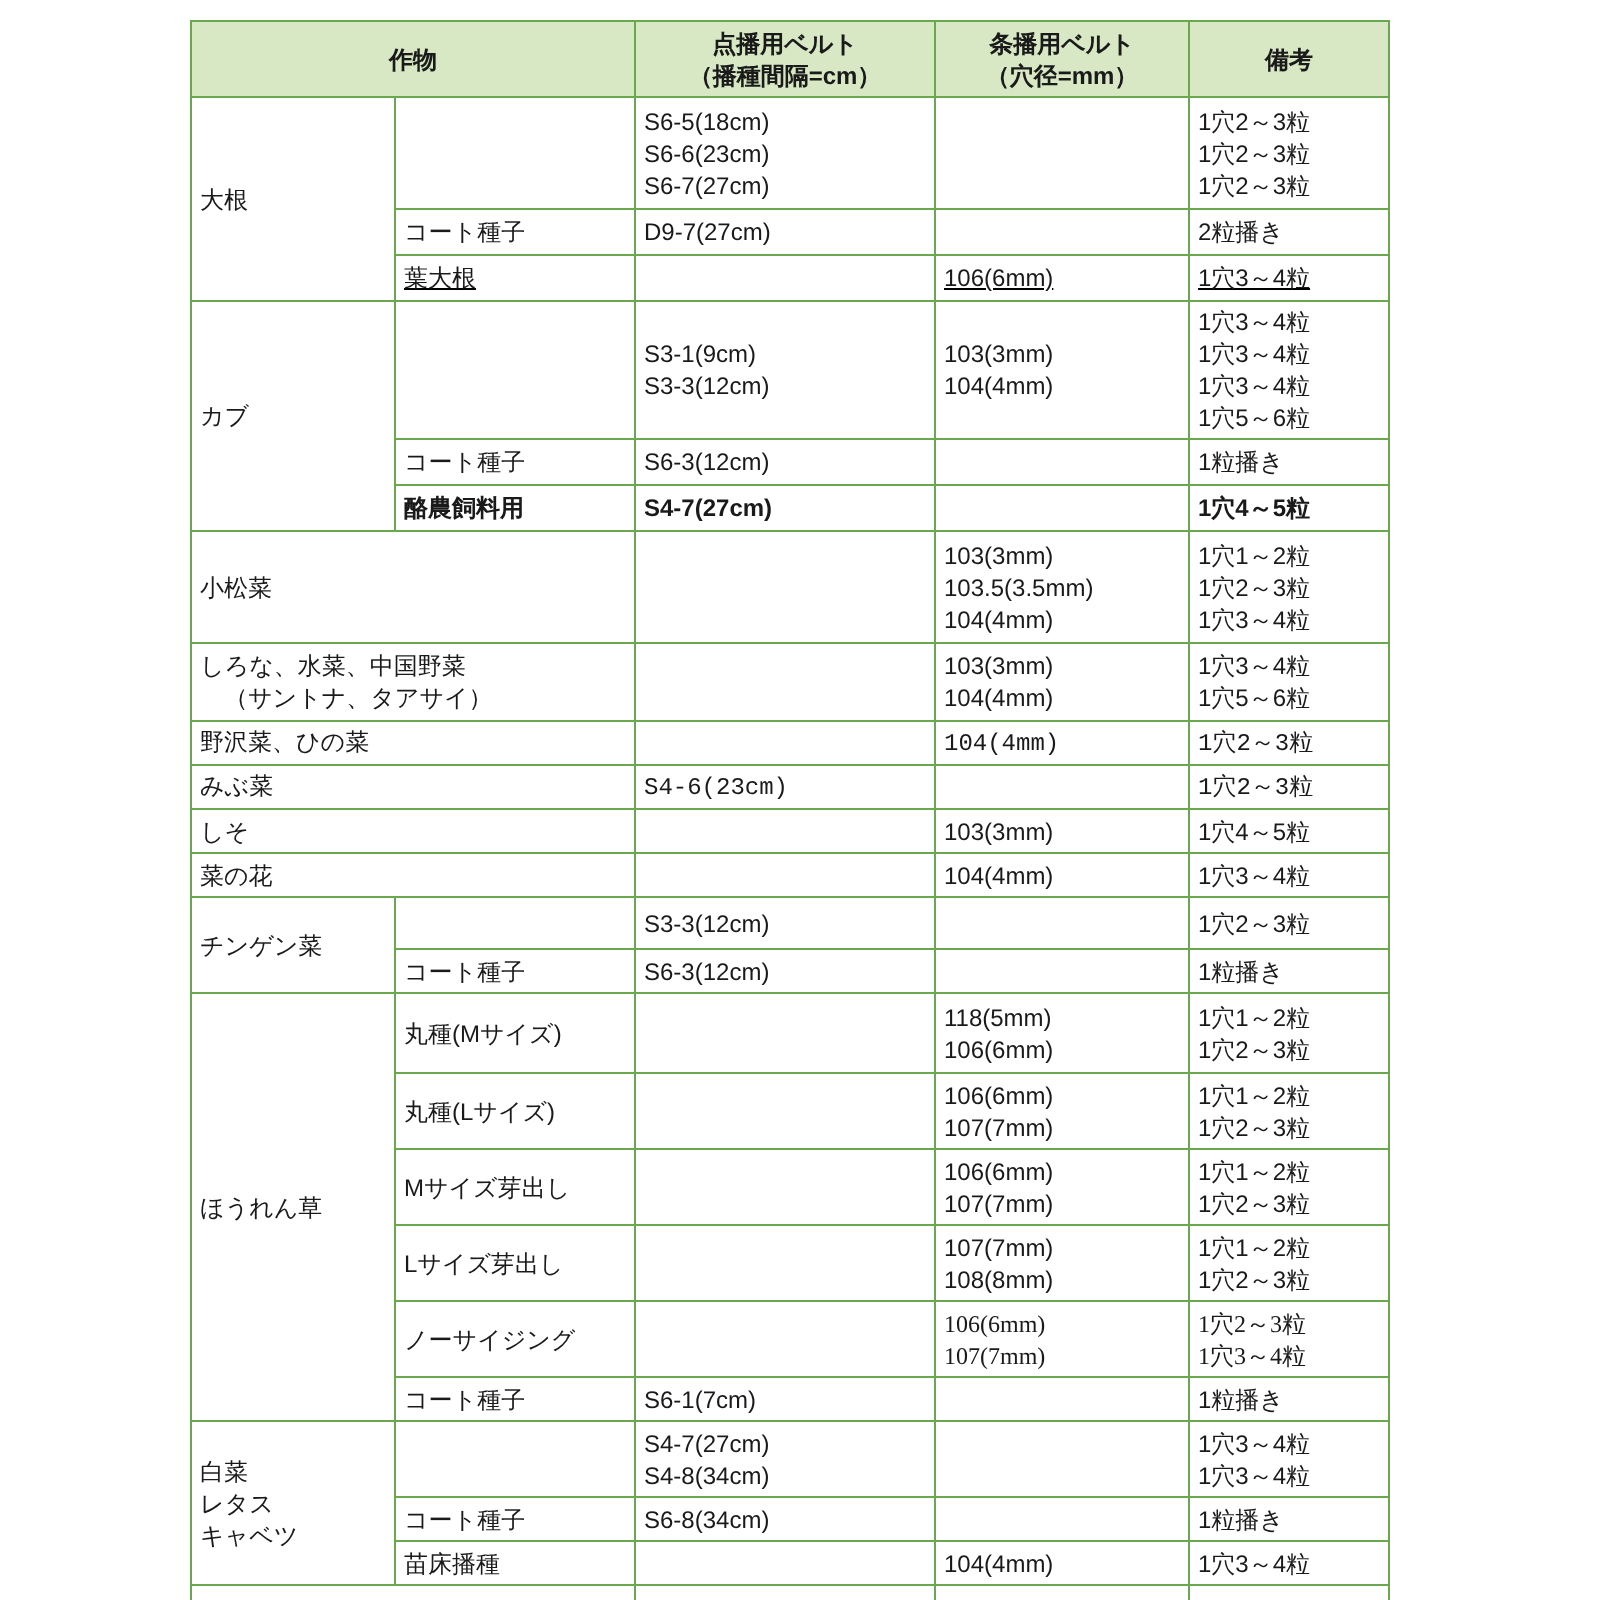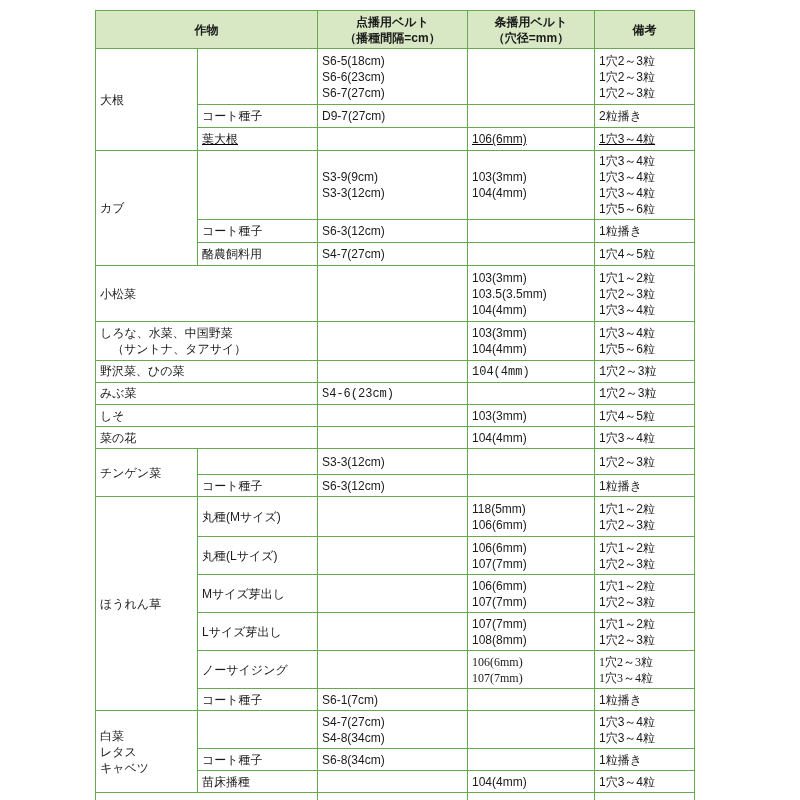--- a/index.html
+++ b/index.html
@@ -107,21 +107,21 @@
           <td>
             <div class="line">1穴3～4粒</div>
           </td>
         </tr>
         <tr style="height: 69px;">
           <td rowspan="3">
             <div class="line">カブ</div>
           </td>
           <td></td>
           <td>
-            <div class="line">S3-9(9cm)</div>
+            <div class="line">S3-1(9cm)</div>
             <div class="line">S3-3(12cm)</div>
           </td>
           <td>
             <div class="line">103(3mm)</div>
             <div class="line">104(4mm)</div>
           </td>
           <td>
             <div class="line">1穴3～4粒</div>
             <div class="line">1穴3～4粒</div>
             <div class="line">1穴3～4粒</div>
@@ -133,21 +133,21 @@
             <div class="line">コート種子</div>
           </td>
           <td>
             <div class="line">S6-3(12cm)</div>
           </td>
           <td></td>
           <td>
             <div class="line">1粒播き</div>
           </td>
         </tr>
-        <tr style="height: 23px;">
+        <tr style="height: 23px; font-weight: bold;">
           <td>
             <div class="line">酪農飼料用</div>
           </td>
           <td>
             <div class="line">S4-7(27cm)</div>
           </td>
           <td></td>
           <td>
             <div class="line">1穴4～5粒</div>
           </td>

